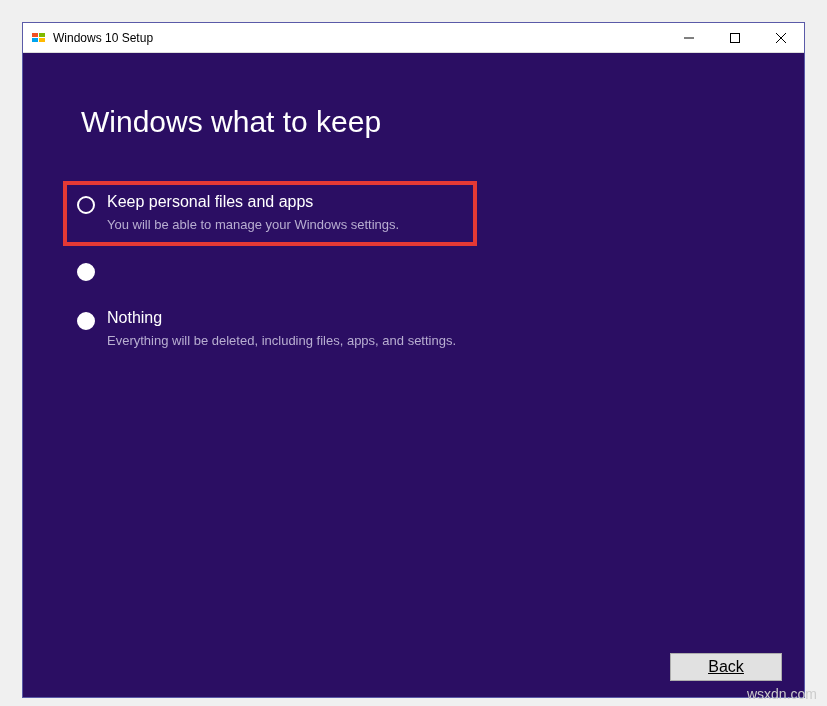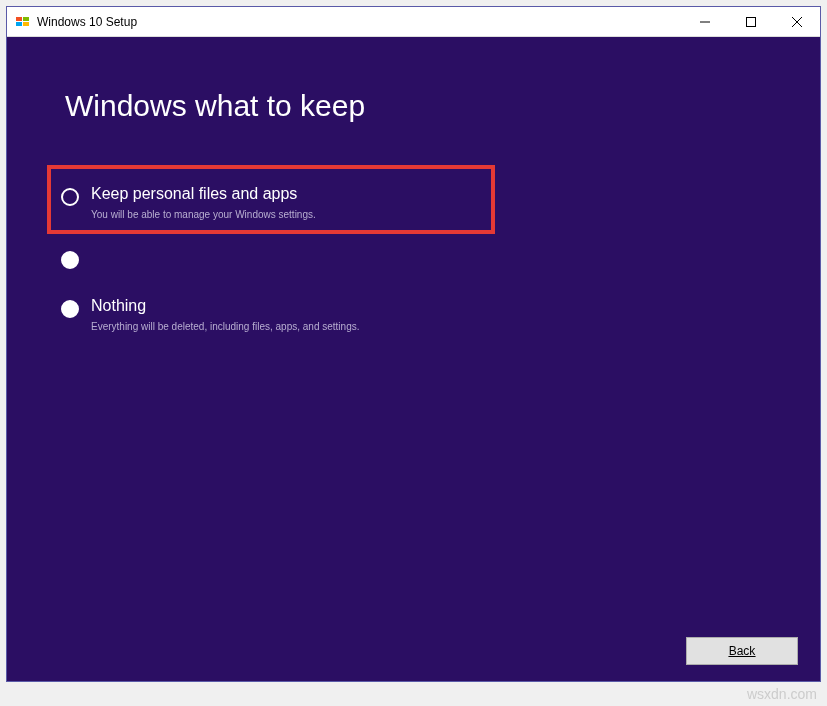--- a/index.html
+++ b/index.html
@@ -11,21 +11,21 @@
       font-family: "Segoe UI", Tahoma, Geneva, sans-serif;
       background: #f0f0f0;
       width: 827px;
       height: 706px;
       overflow: hidden;
     }
     .window {
       background: #eab308;
       border: 1px solid #5a5aa8;
       position: relative;
-      margin: 6px;
+      margin: 22px;
       height: 676px;
     }
     .titlebar {
       height: 30px;
       background: #ffffff;
       display: flex;
       align-items: center;
       padding: 0 0 0 8px;
       border-bottom: 1px solid #dddddd;
     }
@@ -73,22 +73,22 @@
     .options {
       margin-left: 0;
     }
     .option {
       padding: 10px 14px 14px 14px;
       margin-bottom: 4px;
       position: relative;
     }
     .option.highlighted {
       border: 4px solid #e53935;
-      padding: 16px 10px 10px 10px;
-      width: 448px;
+      padding: 8px 10px 10px 10px;
+      width: 414px;
     }
     .option-row {
       display: flex;
       align-items: flex-start;
       cursor: pointer;
     }
     .radio {
       width: 18px;
       height: 18px;
       border: 2px solid #ffffff;
@@ -104,36 +104,36 @@
     .option-text {
       flex: 1;
     }
     .option-label {
       font-size: 16px;
       font-weight: 400;
       color: #ffffff;
       margin-bottom: 6px;
     }
     .option-desc {
-      font-size: 10px;
+      font-size: 13px;
       color: #b8aed1;
     }
     .footer {
       position: absolute;
       bottom: 16px;
       right: 22px;
       display: flex;
       gap: 8px;
     }
     .footer-btn {
       width: 112px;
       height: 28px;
       background: #e1e1e1;
       border: 1px solid #adadad;
-      font-size: 12px;
+      font-size: 16px;
       cursor: pointer;
       display: flex;
       align-items: center;
       justify-content: center;
       color: #000000;
     }
     .footer-btn span {
       text-decoration: underline;
       text-decoration-color: #000000;
       text-underline-offset: 1px;

